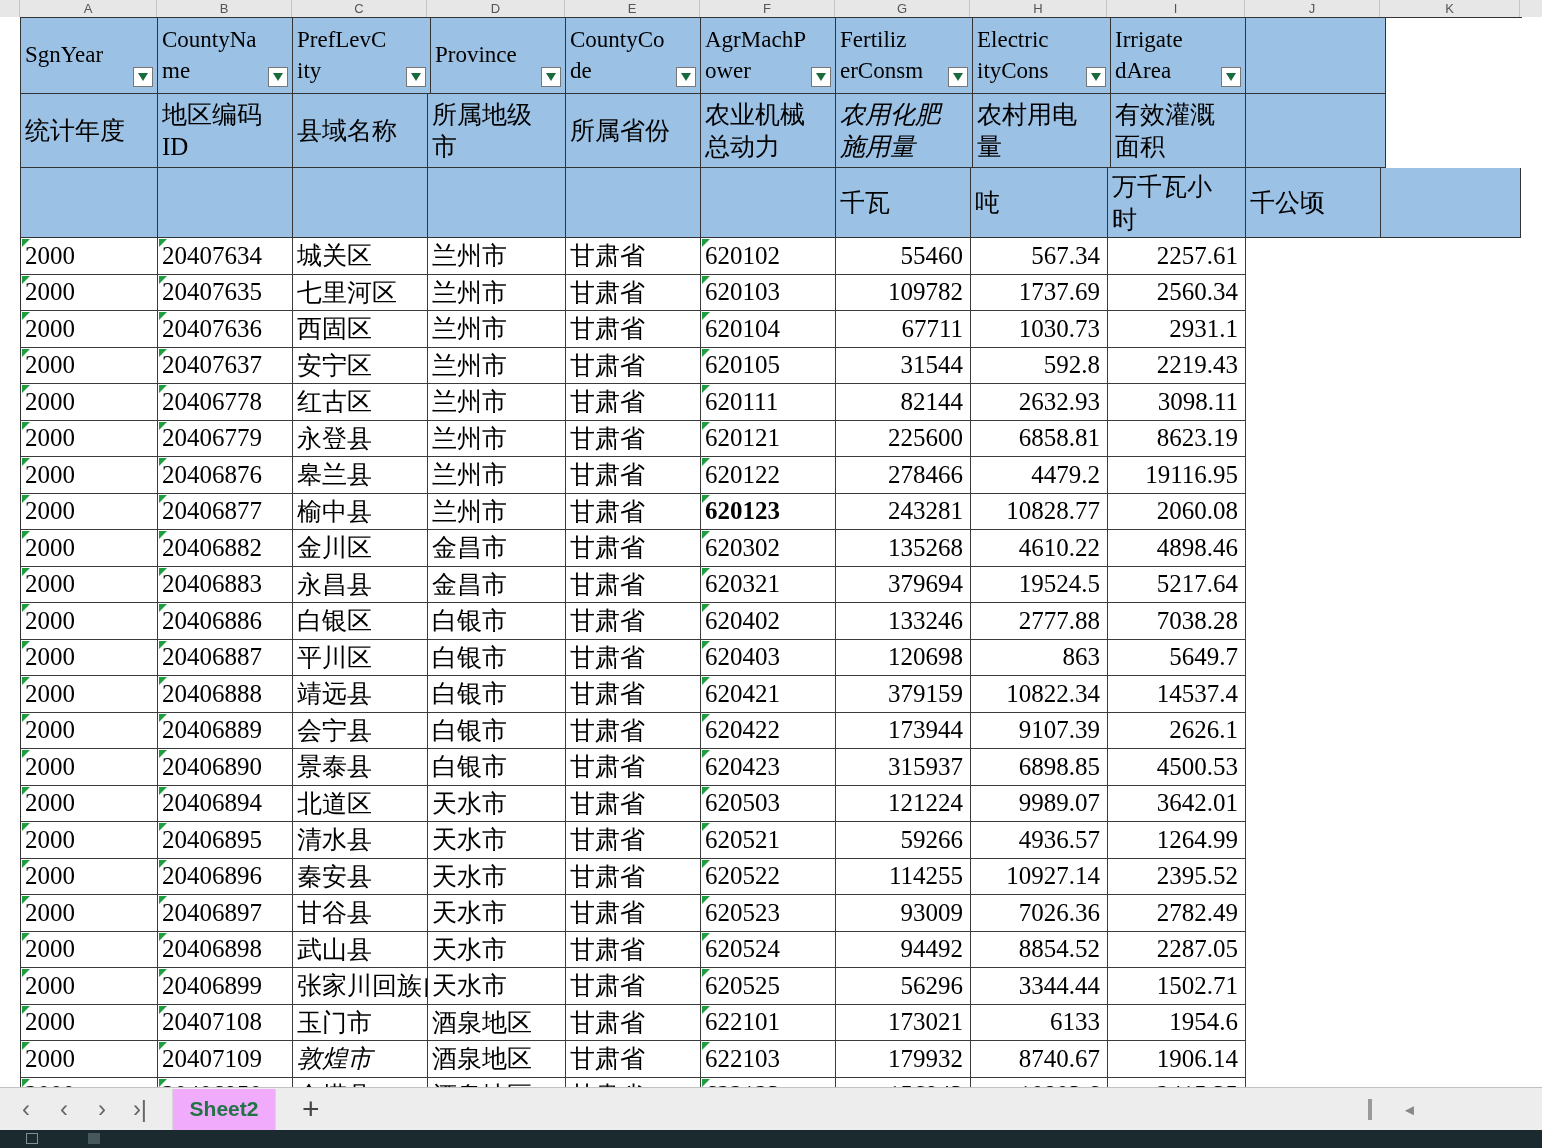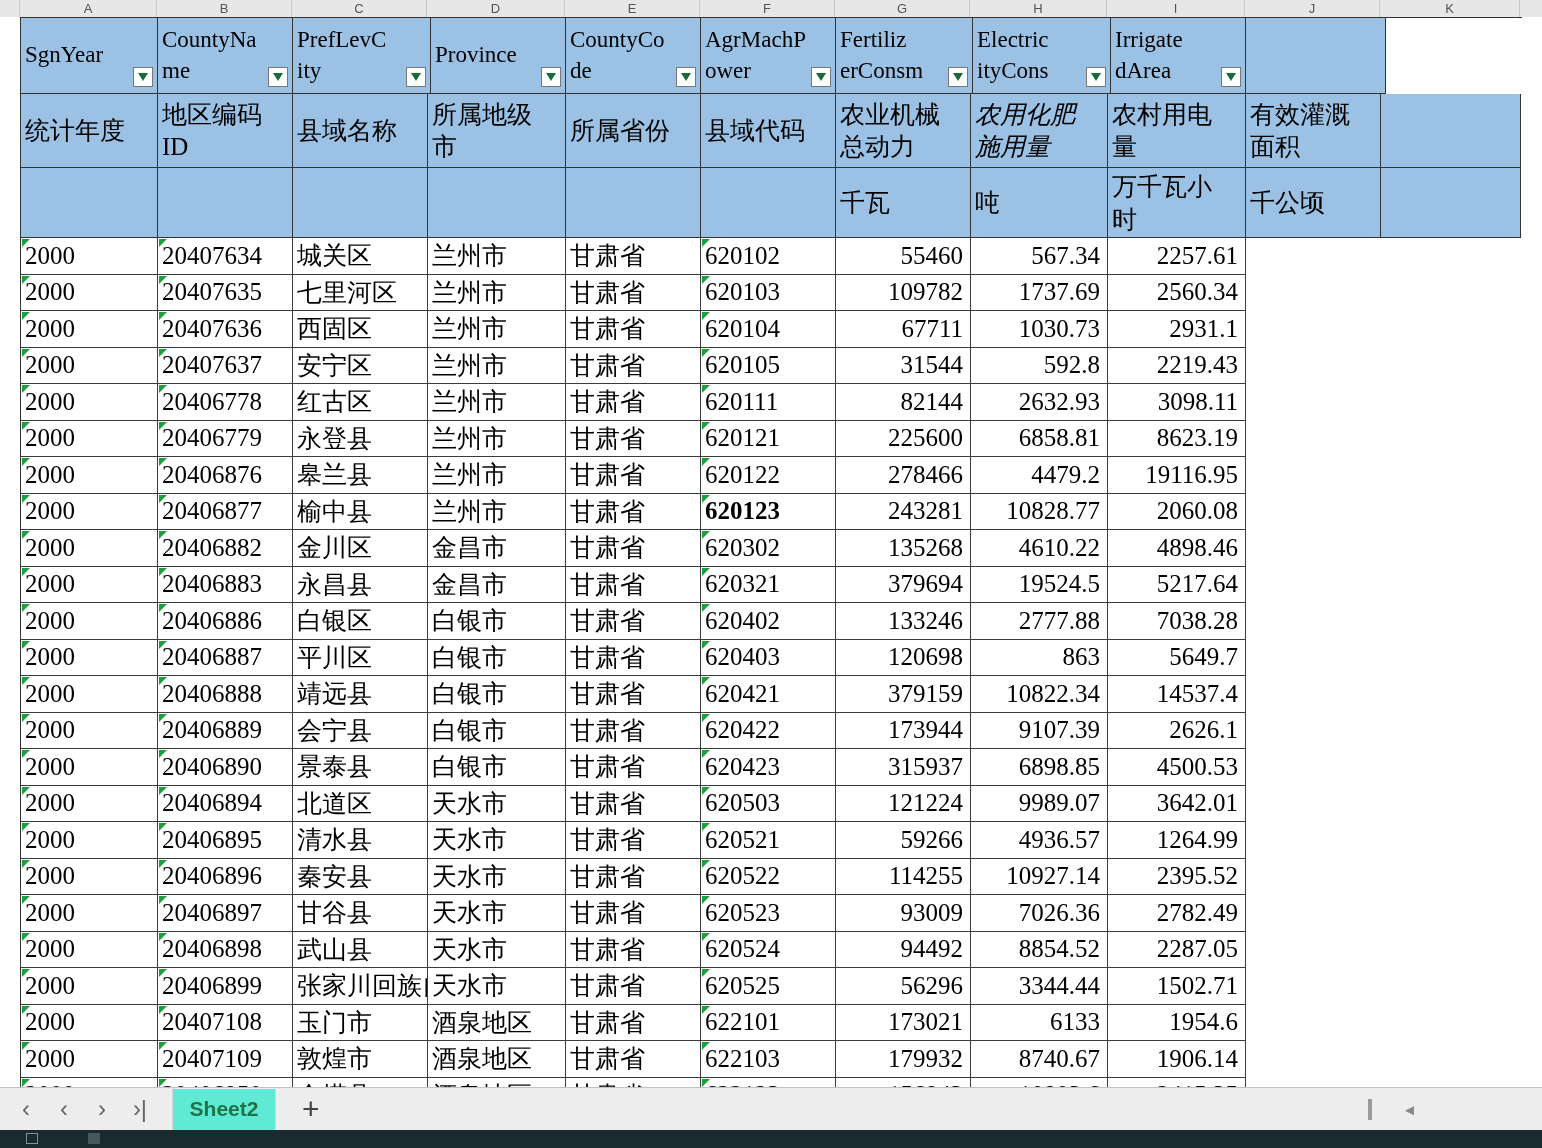--- a/index.html
+++ b/index.html
@@ -37,21 +37,21 @@
   .dc.num{justify-content:flex-end;padding-right:7px;}
   .dc.nob{border-right:none;border-bottom:none;}
   .flag{position:absolute;left:1px;top:1px;width:0;height:0;
     border-top:8px solid #1E9E3E;border-right:8px solid transparent;}
   
   .sheetbar{position:absolute;left:0;top:1087px;width:1542px;height:43px;background:#EDEDED;
     border-top:1px solid #C2C2C2;box-sizing:border-box;display:flex;align-items:center;
     font-family:"Liberation Sans",sans-serif;}
   .navs{display:flex;gap:18px;padding-left:16px;color:#666;font-size:24px;}
   .nv{width:20px;text-align:center;line-height:1;}
-  .tab{margin-left:22px;height:41px;background:#5eead4;display:flex;align-items:center;justify-content:center;
+  .tab{margin-left:22px;height:41px;background:#f0abfc;display:flex;align-items:center;justify-content:center;
     width:102px;font-weight:bold;font-size:21px;color:#217346;
     border-left:1px solid #D8D8D8;border-right:1px solid #D8D8D8;}
   .plus{margin-left:26px;font-size:30px;color:#444;line-height:1;}
   .divider{position:absolute;left:1368px;top:11px;width:4px;height:21px;background:#9A9A9A;}
   .scrollleft{position:absolute;left:1402px;top:0;height:42px;display:flex;align-items:center;
     color:#888;font-size:15px;}
   
   .taskbar{position:absolute;left:0;top:1130px;width:1542px;height:18px;background:#1B2A2E;}
   .tb1{position:absolute;left:26px;top:3px;width:12px;height:11px;border:1px solid #7F9193;box-sizing:border-box;}
   .tb2{position:absolute;left:88px;top:3px;width:12px;height:11px;background:#46585C;}
@@ -154,23 +154,20 @@
           <span class="pre">县域名称</span>
         </div>
         <div class="hc h-cn" style="width: 138px;">
           <span class="pre">所属地级
 市</span>
         </div>
         <div class="hc h-cn" style="width: 135px;">
           <span class="pre">所属省份</span>
         </div>
         <div class="hc h-cn" style="width: 135px;">
-          <span class="pre">县域代码</span>
-        </div>
-        <div class="hc h-cn" style="width: 135px;">
           <span class="pre">农业机械
 总动力</span>
         </div>
         <div class="hc h-cn" style="width: 137px; font-style: italic;">
           <span class="pre">农用化肥
 施用量</span>
         </div>
         <div class="hc h-cn" style="width: 138px;">
           <span class="pre">农村用电
 量</span>
@@ -955,21 +952,21 @@
       </div>
       <div class="drow">
         <div class="dc" style="width: 137px;">
           <span>2000</span>
           <i class="flag"></i>
         </div>
         <div class="dc" style="width: 135px;">
           <span>20407109</span>
           <i class="flag"></i>
         </div>
-        <div class="dc" style="width: 135px;">
+        <div class="dc" style="width: 135px; font-style: italic;">
           <span>敦煌市</span>
         </div>
         <div class="dc" style="width: 138px;">
           <span>酒泉地区</span>
         </div>
         <div class="dc" style="width: 135px;">
           <span>甘肃省</span>
         </div>
         <div class="dc" style="width: 135px;">
           <span>622103</span>

